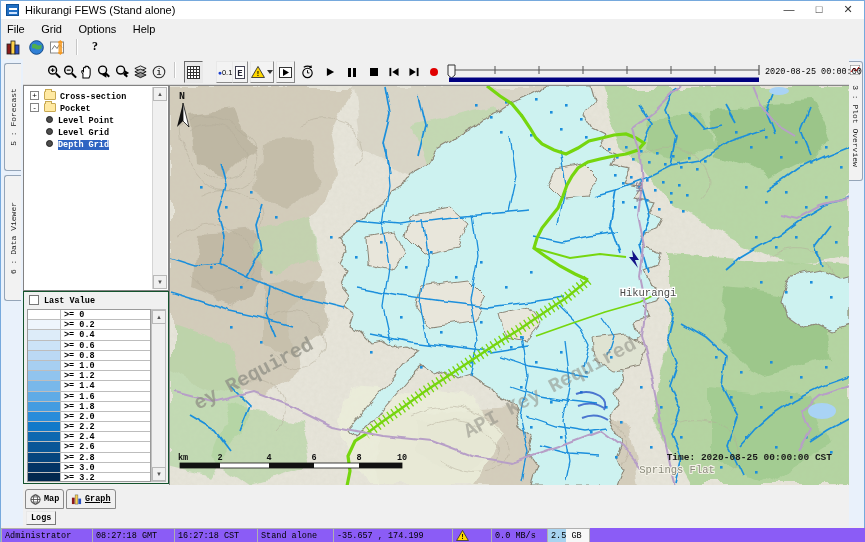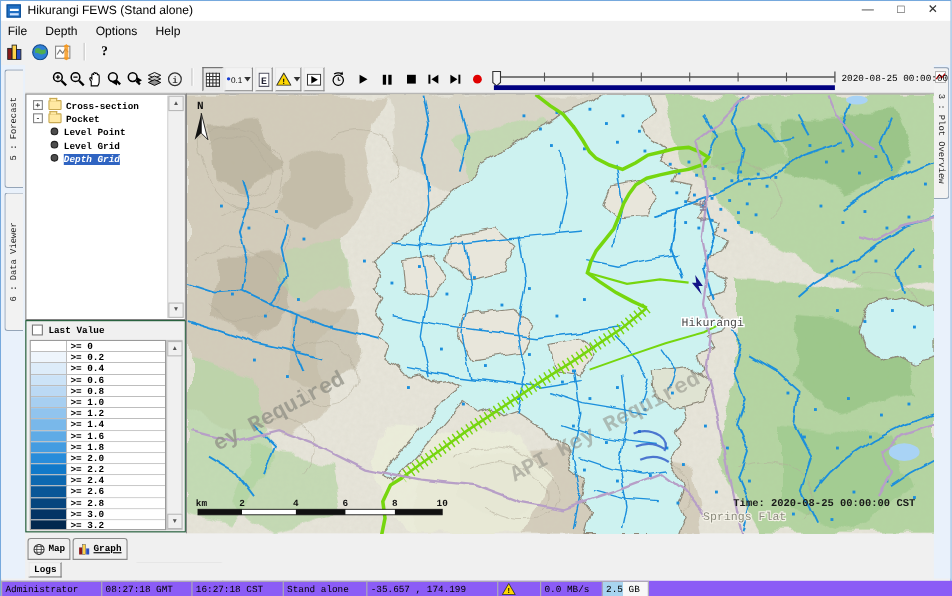--- a/index.html
+++ b/index.html
@@ -74,21 +74,21 @@
 <div id="win">
   <div id="titlebar">
     <div id="titleicon"></div>
     <span id="title">Hikurangi FEWS  (Stand alone)</span>
     <span class="winbtn" style="right:60px;">—</span>
     <span class="winbtn" style="right:30px;">□</span>
     <span class="winbtn" style="right:1px;">✕</span>
   </div>
   <div id="menubar">
     <span class="menuitem">File</span>
-    <span class="menuitem">Depth</span>
+    <span class="menuitem">Grid</span>
     <span class="menuitem">Options</span>
     <span class="menuitem">Help</span>
   </div>
   <div id="toolbar">
     <svg style="position:absolute;left:5px;top:4px;" width="15" height="15">
         <rect x="1" y="4" width="4" height="10" fill="#8b1a1a" stroke="#222" stroke-width="0.8"></rect>
         <rect x="5" y="1" width="4" height="13" fill="#ffd24a" stroke="#222" stroke-width="0.8"></rect>
         <rect x="9" y="5" width="4" height="9" fill="#2a4fc0" stroke="#222" stroke-width="0.8"></rect>
       </svg>
     <svg style="position:absolute;left:28px;top:4px;" width="15" height="15">
@@ -158,21 +158,21 @@
         <circle cx="7.5" cy="7.5" r="6.2" fill="none" stroke="#333" stroke-width="1.2"></circle>
         <text x="7.5" y="11" text-anchor="middle" font-size="9" font-weight="bold" fill="#333" font-family="Liberation Serif">i</text>
       </svg>
     <div class="tsep" style="left:151px;"></div>
     <div class="mbtn pressed" style="left:161px;width:19px;">
       <svg width="13" height="13" viewBox="0 0 13 13">
           <rect x="0.5" y="0.5" width="12" height="12" fill="#fff" stroke="#333"></rect>
           <path d="M0,3.5 H13 M0,6.5 H13 M0,9.5 H13 M3.5,0 V13 M6.5,0 V13 M9.5,0 V13" stroke="#333" stroke-width="1"></path>
         </svg>
     </div>
-    <div class="mbtn raised" style="left:181px;width:26px;">
+    <div class="mbtn raised" style="left:193px;width:26px;">
       <span style="color:#1a3fd0;font-size:7px;">●</span>
         <span style="font:7.5px 'Liberation Sans';">0.1</span>
         <span class="dd"></span>
     </div>
     <div class="mbtn raised" style="left:209px;width:16px;">
       <svg width="10" height="13" viewBox="0 0 10 13">
           <rect x="0.5" y="0.5" width="9" height="12" fill="#fff" stroke="#445"></rect>
           <text x="5" y="10" text-anchor="middle" font-size="9" font-weight="bold" font-family="Liberation Serif" fill="#223">E</text>
         </svg>
     </div>
@@ -250,21 +250,21 @@
       <div class="treerow">
         <span class="bullet" style="left:20px;top:2px;"></span>
         <span class="tlabel" style="left:32px;">Level Point</span>
       </div>
       <div class="treerow">
         <span class="bullet" style="left:20px;top:2px;"></span>
         <span class="tlabel" style="left:32px;">Level Grid</span>
       </div>
       <div class="treerow">
         <span class="bullet" style="left:20px;top:2px;"></span>
-        <span class="tlabel selected" style="left:32px;font-style:italic;">Depth Grid</span>
+        <span class="tlabel selected" style="left:32px;">Depth Grid</span>
       </div>
     </div>
     <div id="treescroll">
       <div class="scrbtn" style="top:0;">▲</div>
       <div class="scrbtn" style="bottom:0;">▼</div>
     </div>
   </div>
 
   <div id="legendpanel">
     <div id="lvcheck"></div>

